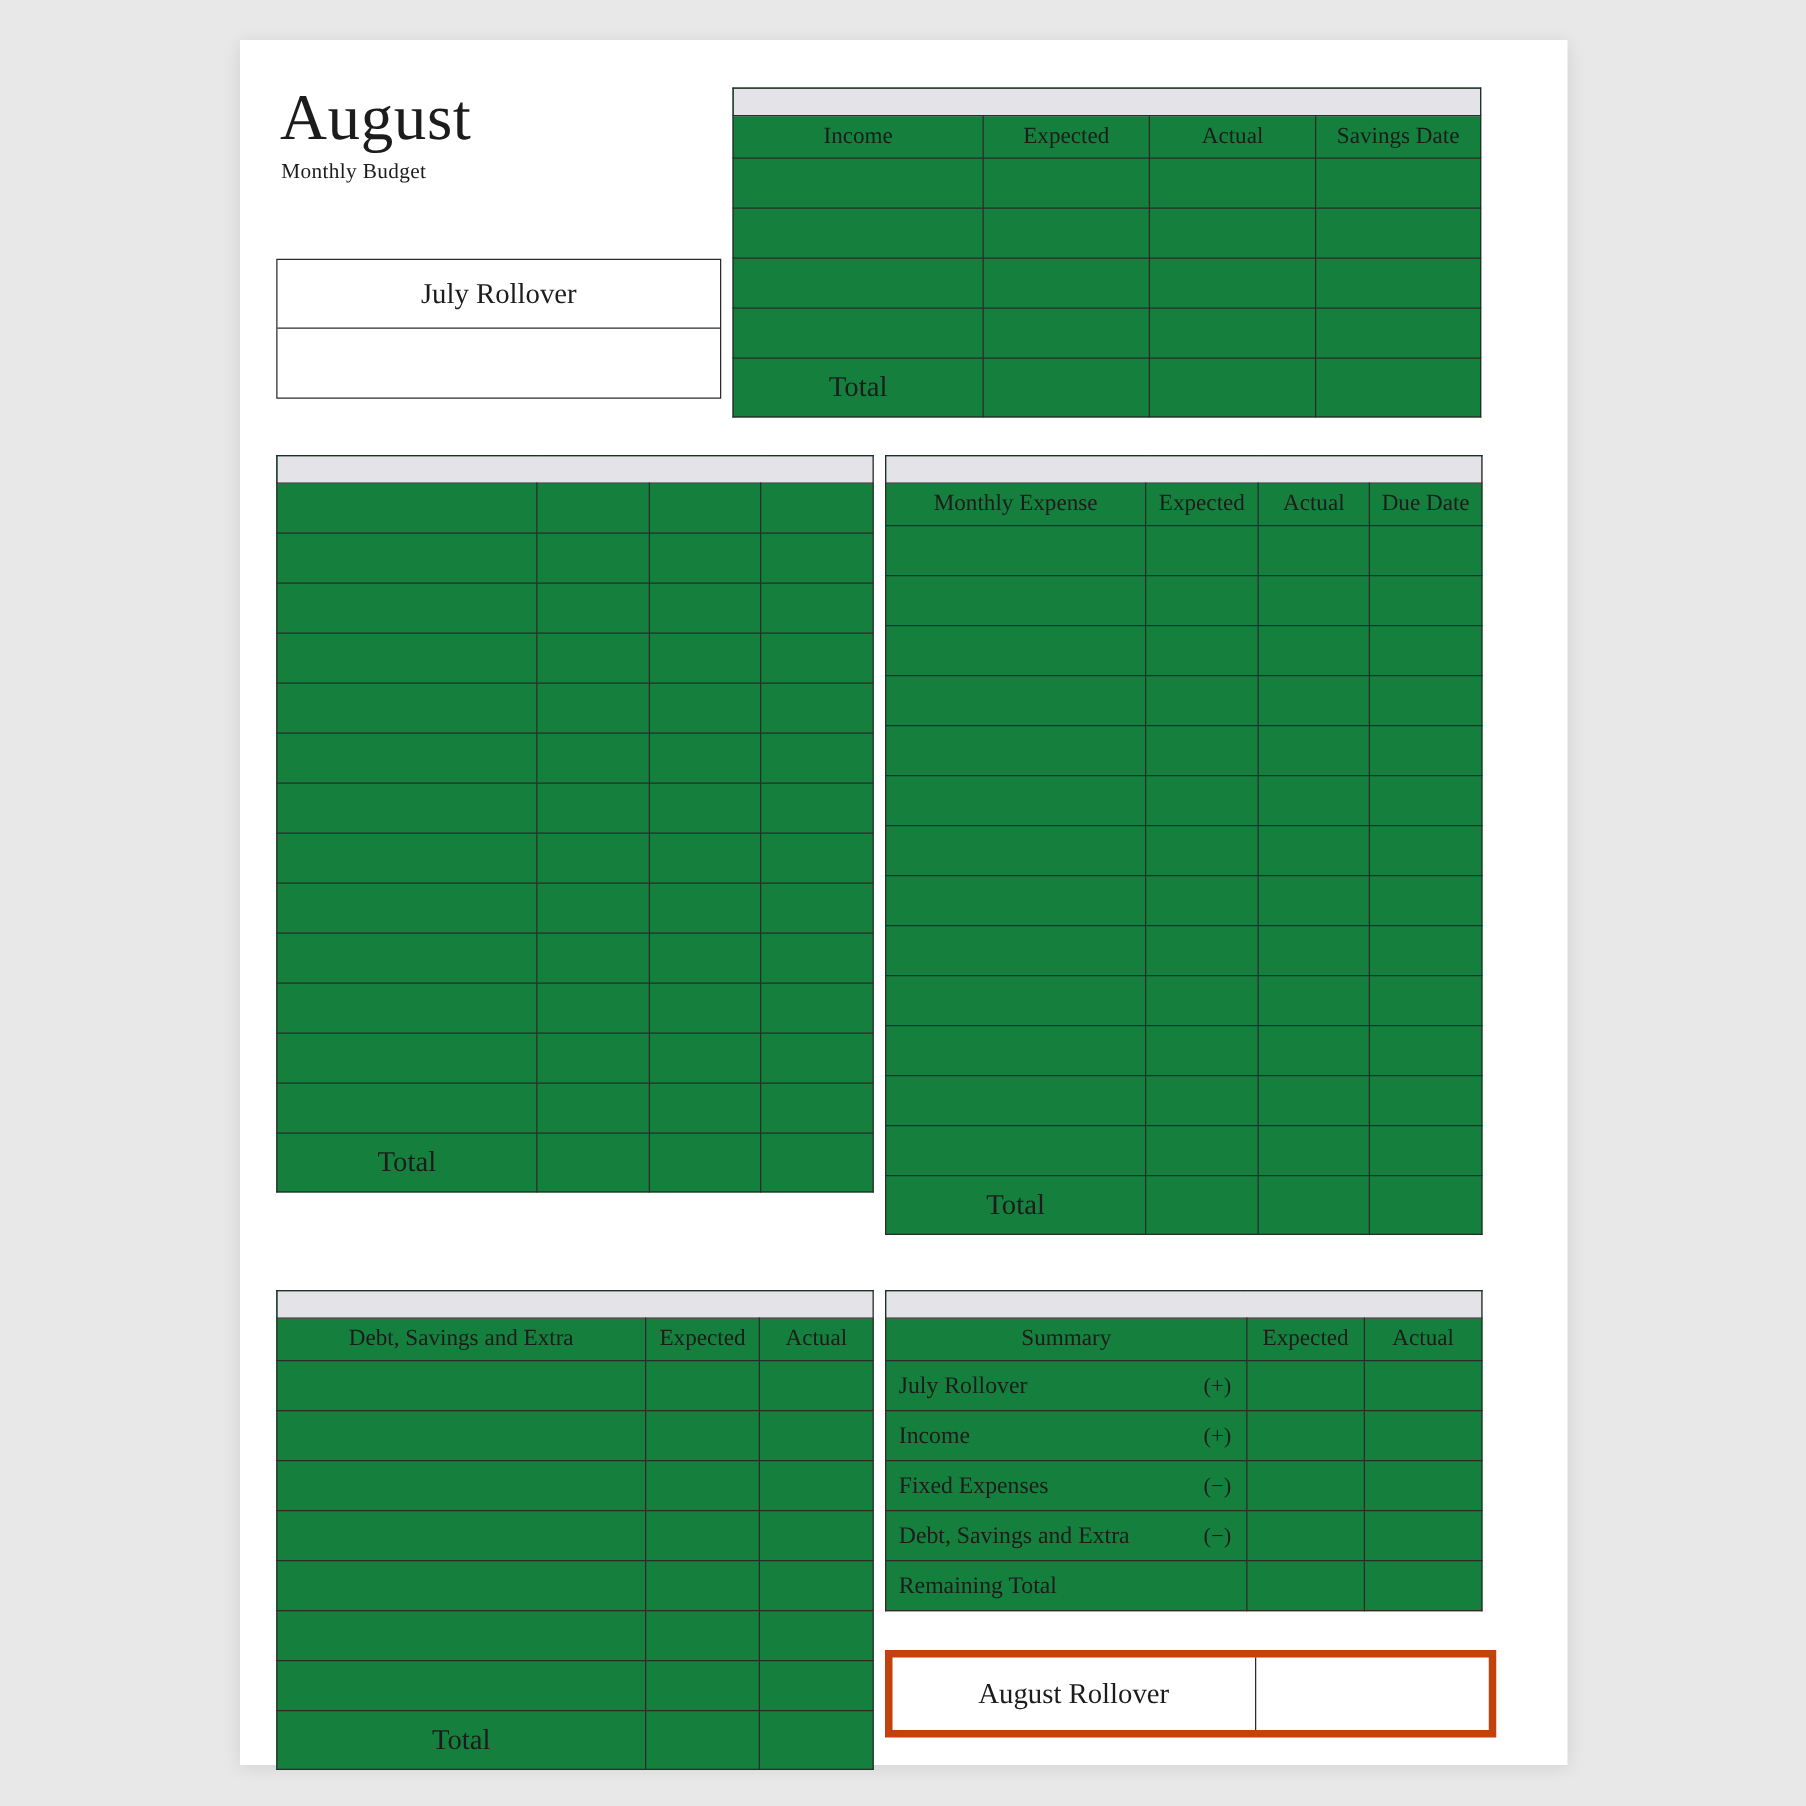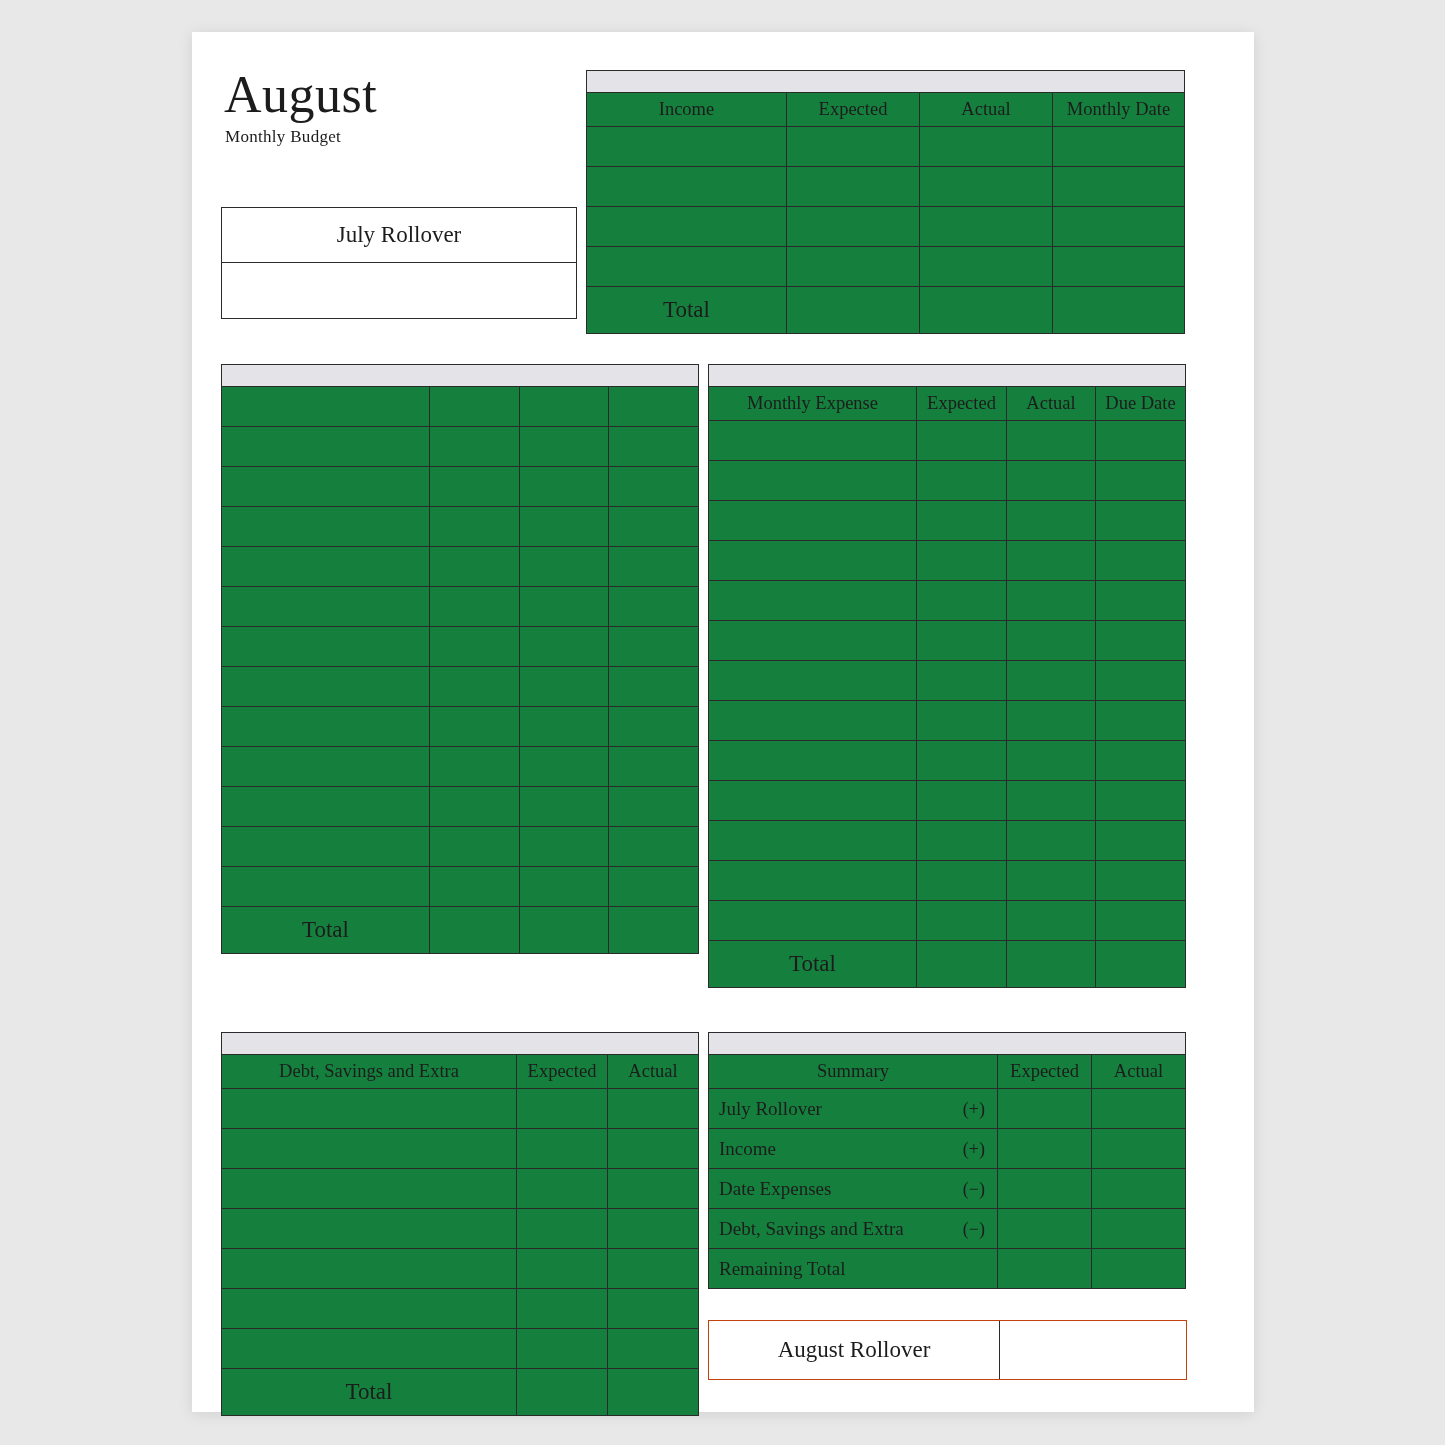--- a/index.html
+++ b/index.html
@@ -170,21 +170,21 @@
     top: 50%;
     transform: translateY(-50%);
     font-size: 18px;
   }
 
   .next-rollover {
     position: absolute;
     left: 516px;
     top: 1288px;
     width: 477px;
-    border: 1px solid #c2410c;
+    border: 6px solid #c2410c;
     display: flex;
     height: 58px;
     gap: 32px;
   }
   .next-rollover .nr-label {
     flex: 0 0 290px;
     display: flex;
     align-items: center;
     justify-content: center;
     font-size: 23px;
@@ -219,21 +219,21 @@
           <col class="c4">
         </colgroup>
       <tbody>
         <tr class="band">
           <td colspan="4"></td>
         </tr>
         <tr class="head">
           <td>Income</td>
           <td>Expected</td>
           <td>Actual</td>
-          <td>Monthly Date</td>
+          <td>Savings Date</td>
         </tr>
         <tr class="blank">
             <td></td>
             <td></td>
             <td></td>
             <td></td>
           </tr>
         <tr class="blank">
             <td></td>
             <td></td>
@@ -555,21 +555,21 @@
         <tr class="blank">
           <td class="summary-label-cell">
             <span class="lbl">Income</span>
             <span class="sign">(+)</span>
           </td>
           <td></td>
           <td></td>
         </tr>
         <tr class="blank">
           <td class="summary-label-cell">
-            <span class="lbl">Date Expenses</span>
+            <span class="lbl">Fixed Expenses</span>
             <span class="sign">(−)</span>
           </td>
           <td></td>
           <td></td>
         </tr>
         <tr class="blank">
           <td class="summary-label-cell">
             <span class="lbl">Debt, Savings and Extra</span>
             <span class="sign">(−)</span>
           </td>

